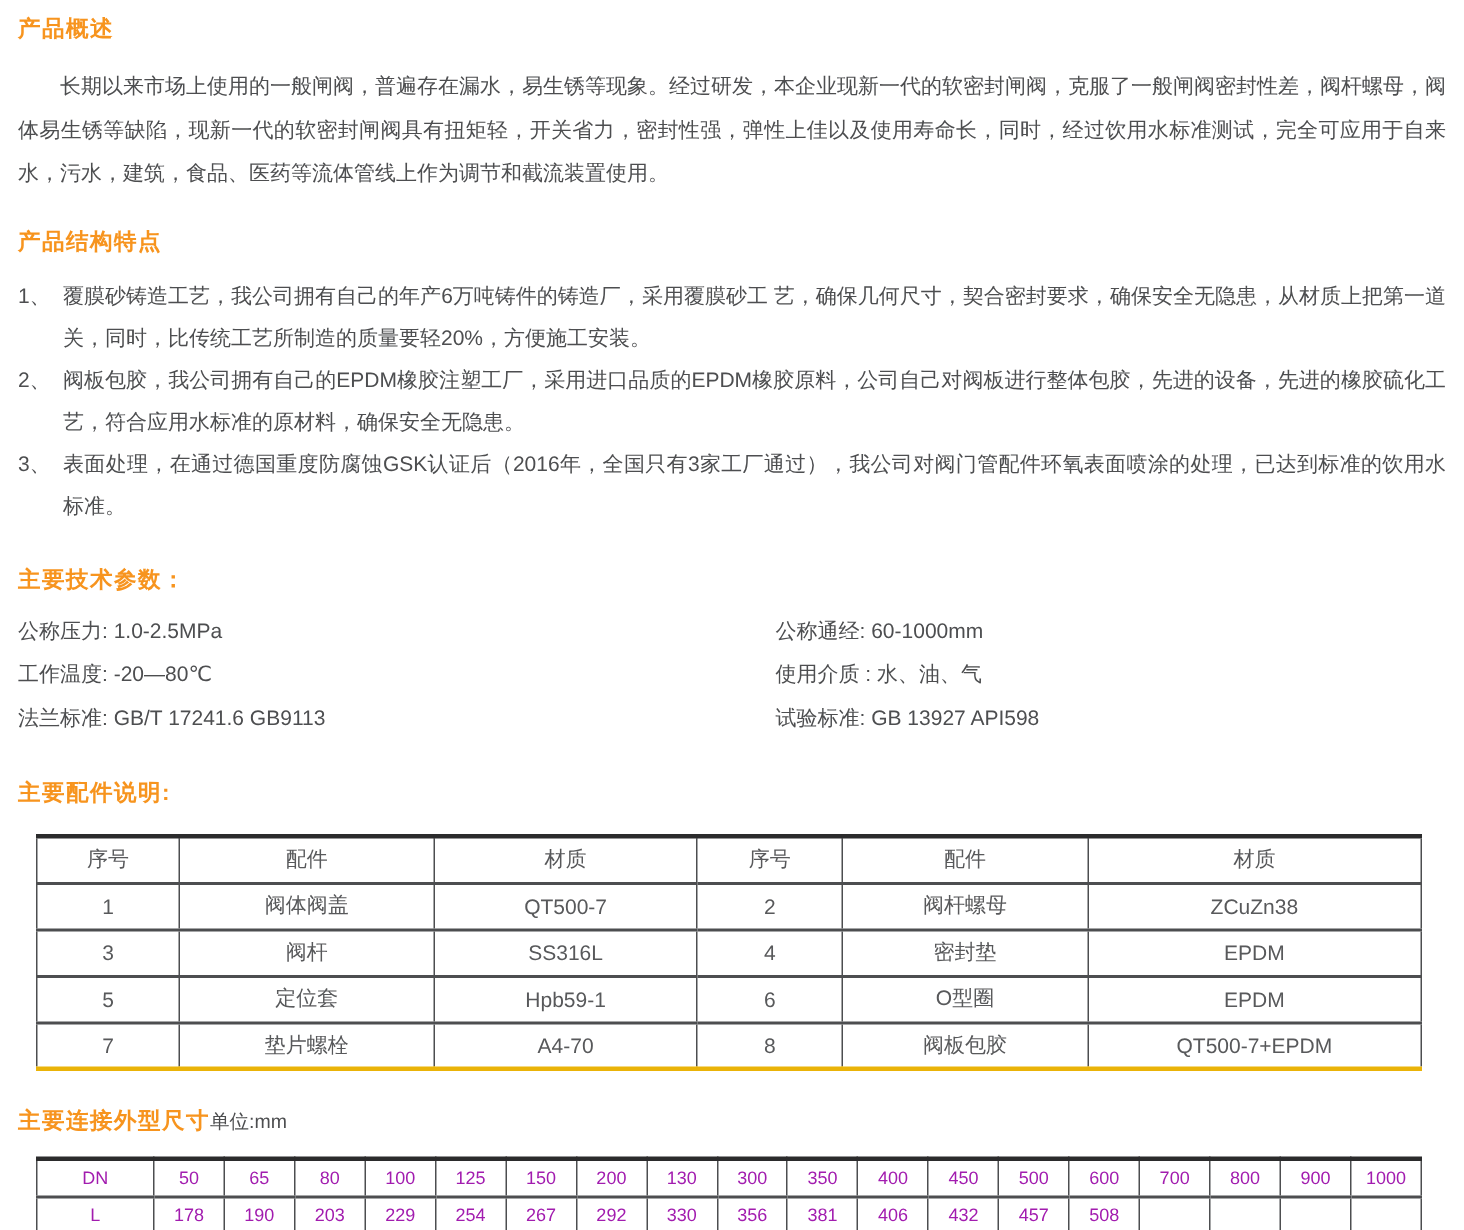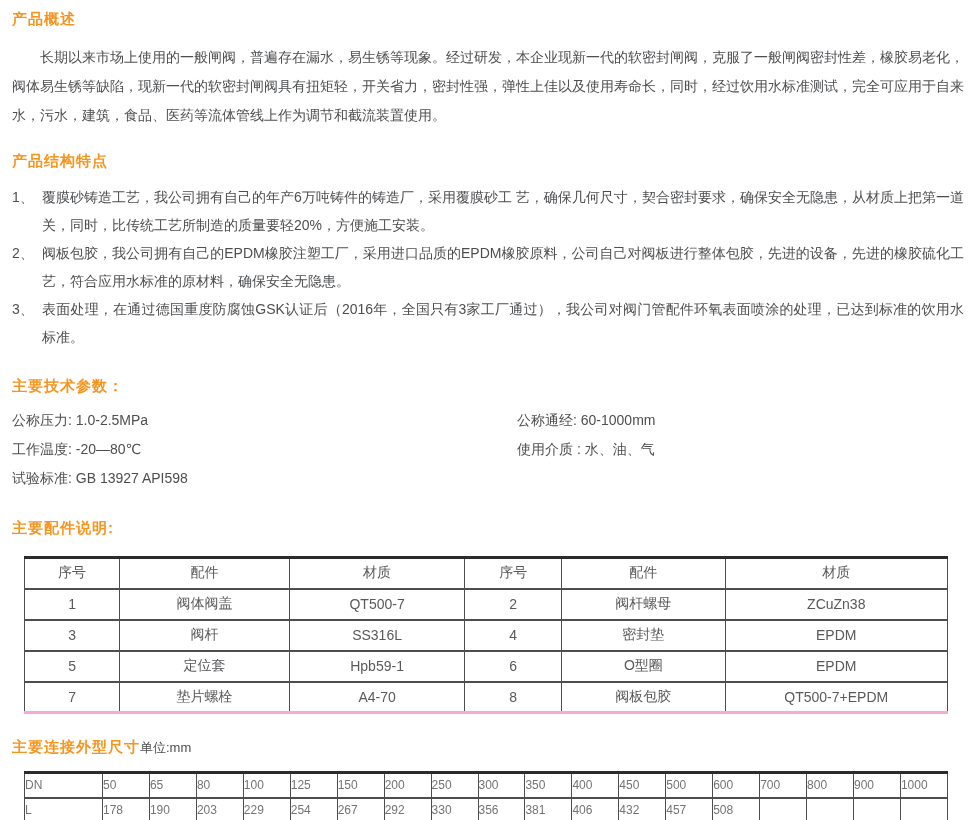--- a/index.html
+++ b/index.html
@@ -47,21 +47,21 @@
   .tech { margin-top: 26px; }
   .tech-grid { margin-top: 10px; }
   .tech-row { display: flex; font-size: 14px; line-height: 29px; }
   .tech-row .cell-left { width: 505px; }
   .tech-row .cell-right { flex: 1; }
 
   
   .parts-sec { margin-top: 26px; }
   .parts-table-wrap { margin: 18px 0 0 12px; width: 924px; }
   table { border-collapse: collapse; table-layout: fixed; width: 100%; }
-  .parts-table { border-top: 3px solid #2b2b2c; border-bottom: 3px solid #f9a8d4; }
+  .parts-table { border-top: 3px solid #2b2b2c; border-bottom: 3px solid #eab308; }
   .parts-table th, .parts-table td {
     border: 1px solid #4d4e50;
     border-top-width: 2px;
     border-bottom-width: 2px;
     text-align: center;
     vertical-align: middle;
     font-size: 14px;
     font-weight: normal;
     color: #58595b;
     height: 31px;
@@ -81,37 +81,38 @@
     align-items: flex-end;
     justify-content: flex-start;
   }
   .unit-label { font-size: 13px; color: #4d4e50; }
   .dims-table-wrap { margin: 14px 0 0 12px; width: 924px; }
   .dims-table { border-top: 3px solid #2b2b2c; border-bottom: 3px solid #2b2b2c; }
   .dims-table td {
     border: 1px solid #4d4e50;
     border-top-width: 2px;
     border-bottom-width: 2px;
+    text-align: center;
     vertical-align: middle;
     font-size: 12px;
-    color: #737373;
+    color: #a21caf;
     height: 25px;
     overflow: hidden;
     white-space: nowrap;
   }
   .dims-table col:first-child { width: 78px; }
 </style>
 </head>
 <body>
 
 <div class="page">
 
   <section>
     <h2 class="sec-title">产品概述</h2>
-    <p class="overview-para">长期以来市场上使用的一般闸阀，普遍存在漏水，易生锈等现象。经过研发，本企业现新一代的软密封闸阀，克服了一般闸阀密封性差，橡胶易老化，阀体易生锈等缺陷，现新一代的软密封闸阀具有扭矩轻，开关省力，密封性强，弹性上佳以及使用寿命长，同时，经过饮用水标准测试，完全可应用于自来水，污水，建筑，食品、医药等流体管线上作为调节和截流装置使用。</p>
+    <p class="overview-para">长期以来市场上使用的一般闸阀，普遍存在漏水，易生锈等现象。经过研发，本企业现新一代的软密封闸阀，克服了一般闸阀密封性差，阀杆螺母，阀体易生锈等缺陷，现新一代的软密封闸阀具有扭矩轻，开关省力，密封性强，弹性上佳以及使用寿命长，同时，经过饮用水标准测试，完全可应用于自来水，污水，建筑，食品、医药等流体管线上作为调节和截流装置使用。</p>
   </section>
 
   <section class="features">
     <h2 class="sec-title">产品结构特点</h2>
     <div class="feature-list">
       <div class="feature-item">
         <span class="marker">1、</span>
         <span class="ftext">覆膜砂铸造工艺，我公司拥有自己的年产6万吨铸件的铸造厂，采用覆膜砂工 艺，确保几何尺寸，契合密封要求，确保安全无隐患，从材质上把第一道关，同时，比传统工艺所制造的质量要轻20%，方便施工安装。</span>
       </div>
       <div class="feature-item">
@@ -130,20 +131,21 @@
     <div class="tech-grid">
       <div class="tech-row">
         <span class="cell-left">公称压力: 1.0-2.5MPa</span>
         <span class="cell-right">公称通经: 60-1000mm</span>
       </div>
       <div class="tech-row">
         <span class="cell-left">工作温度: -20—80℃</span>
         <span class="cell-right">使用介质 : 水、油、气</span>
       </div>
       <div class="tech-row">
+        <span class="cell-left">法兰标准: GB/T 17241.6 GB9113</span>
         <span class="cell-right">试验标准: GB 13927 API598</span>
       </div>
     </div>
   </section>
 
   <section class="parts-sec">
     <h2 class="sec-title">主要配件说明:</h2>
     <div class="parts-table-wrap">
       <table class="parts-table">
           <colgroup>
@@ -233,21 +235,21 @@
           <tbody>
             <tr>
               <td>DN</td>
               <td>50</td>
               <td>65</td>
               <td>80</td>
               <td>100</td>
               <td>125</td>
               <td>150</td>
               <td>200</td>
-              <td>250</td>
+              <td>130</td>
               <td>300</td>
               <td>350</td>
               <td>400</td>
               <td>450</td>
               <td>500</td>
               <td>600</td>
               <td>700</td>
               <td>800</td>
               <td>900</td>
               <td>1000</td>

